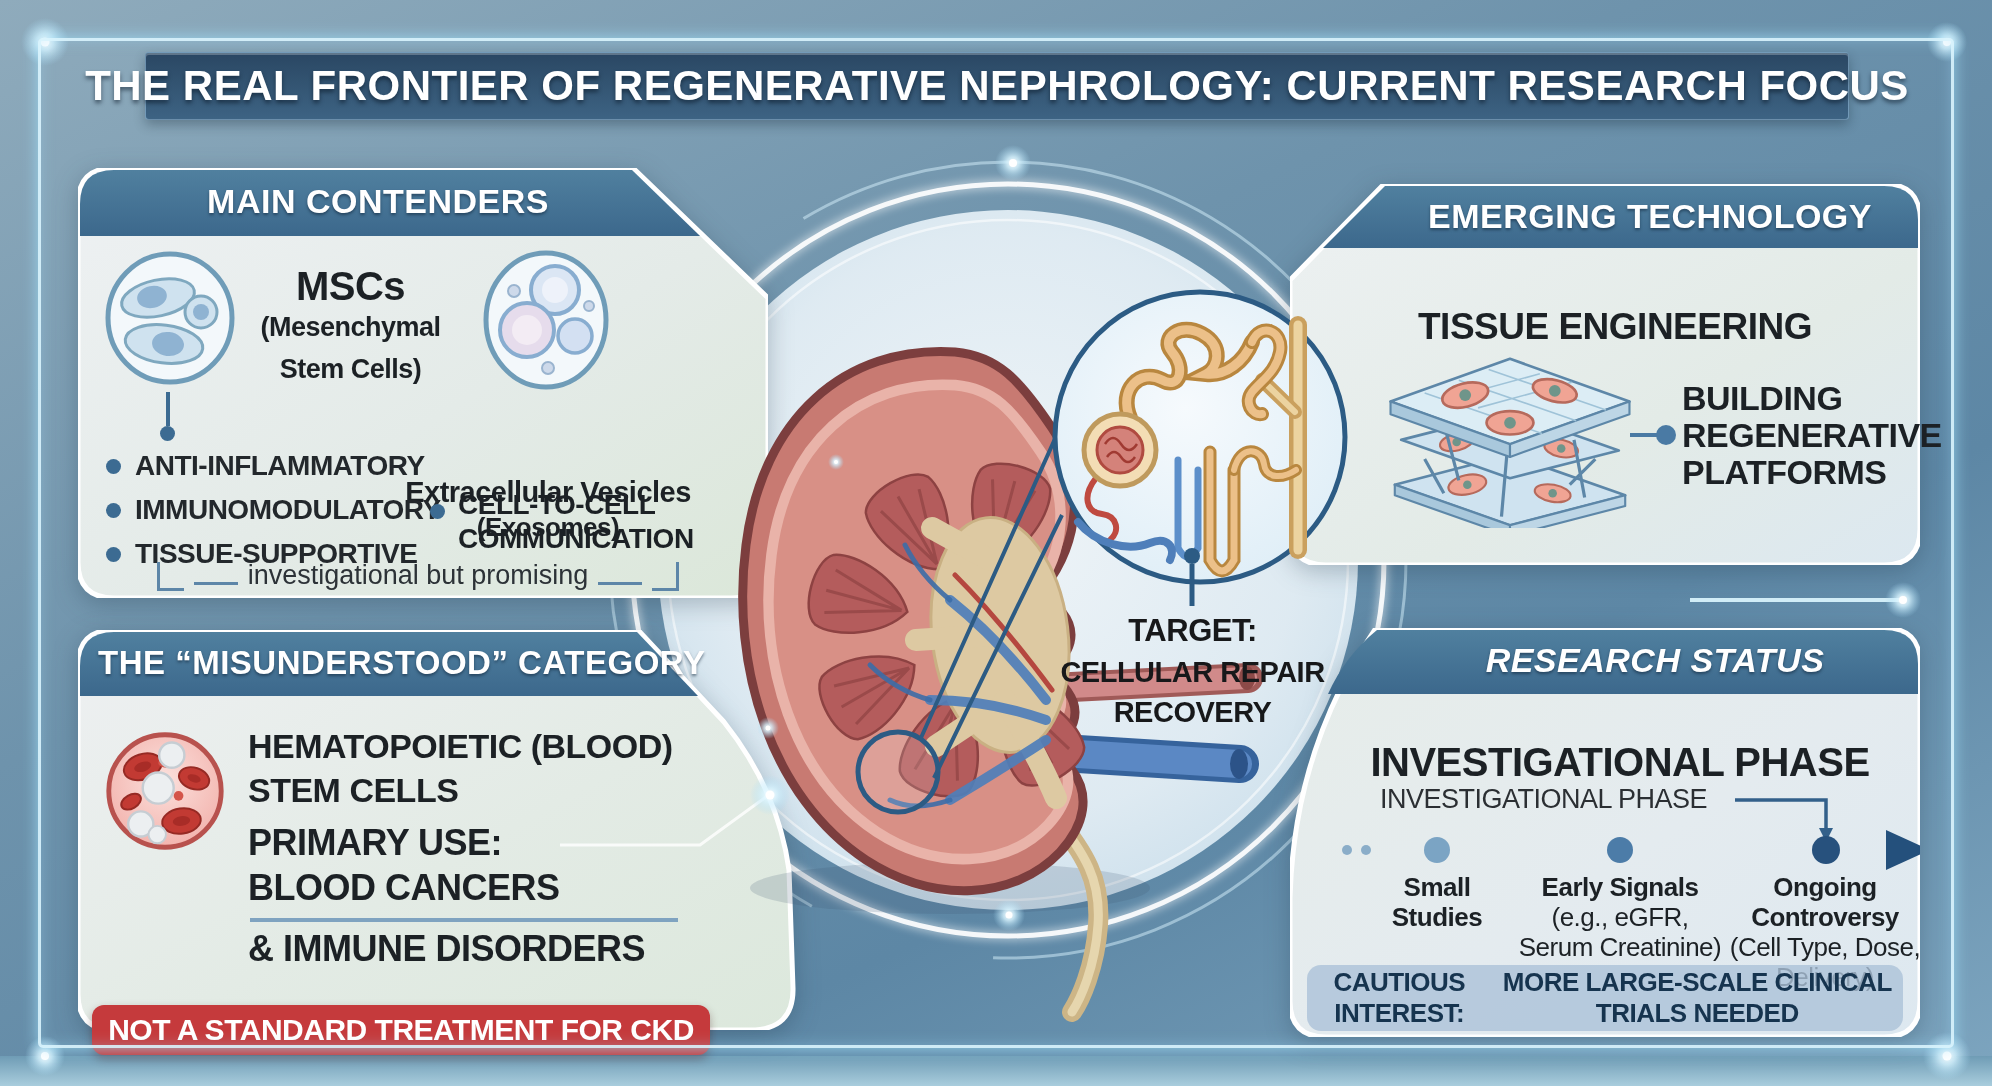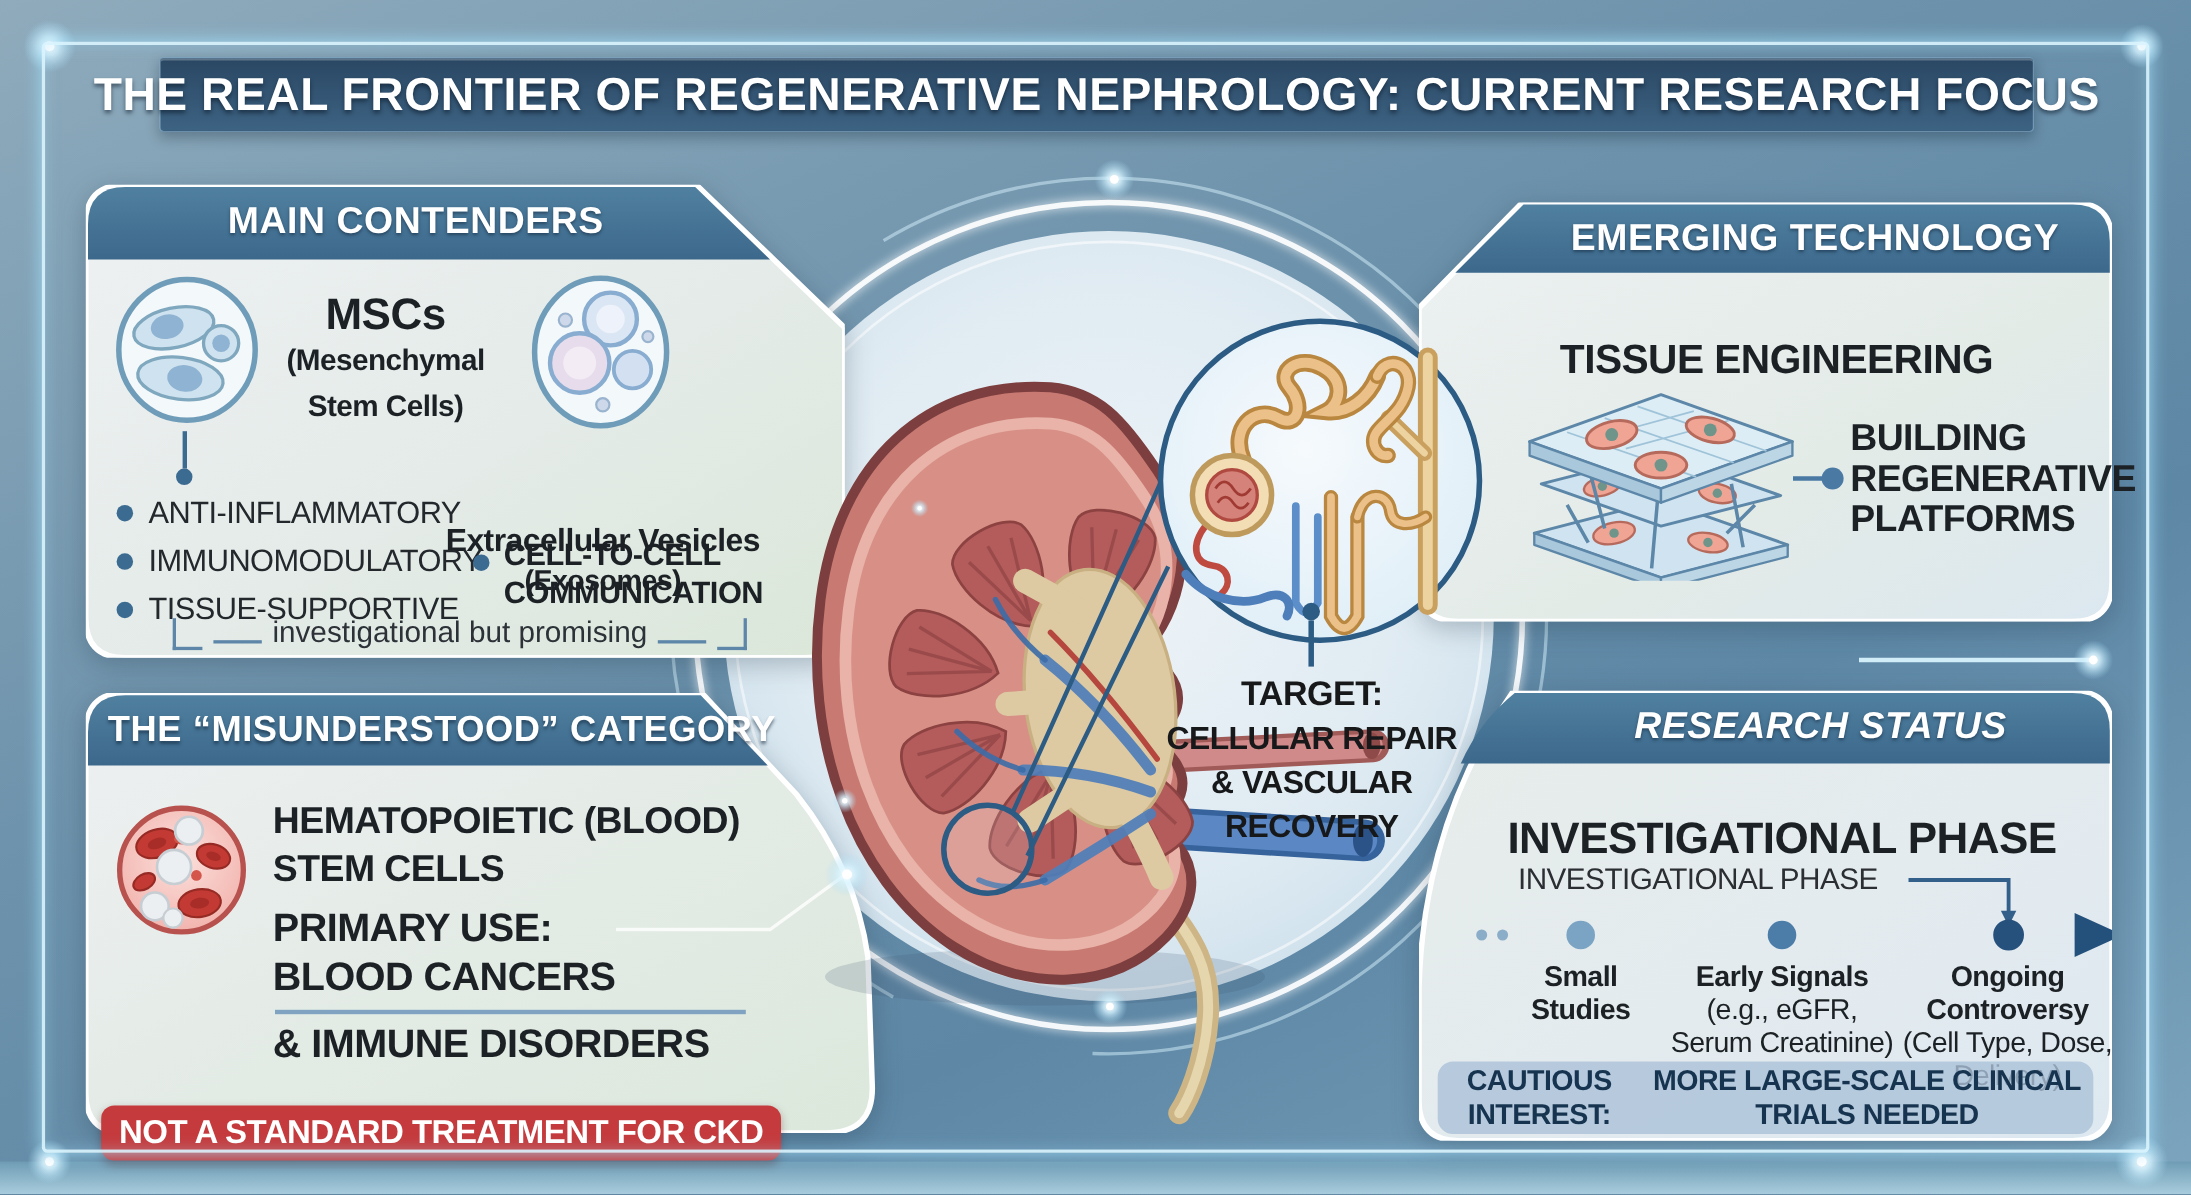--- a/index.html
+++ b/index.html
@@ -16,21 +16,21 @@
     display:flex;align-items:center;justify-content:center;}
   .titlebar span{color:#fff;font-weight:bold;font-size:42px;letter-spacing:.5px;white-space:nowrap;
     text-shadow:0 3px 4px rgba(8,20,35,.55);}
   svg.layer{position:absolute;left:0;top:0;pointer-events:none;}
   .panel{position:absolute;z-index:10;}
   .panel > svg.pshape{position:absolute;left:0;top:0;filter:drop-shadow(0 6px 12px rgba(25,45,65,.28));}
   .panel-header{position:absolute;color:#fff;font-weight:bold;letter-spacing:.5px;text-align:center;
     text-shadow:0 2px 3px rgba(15,35,55,.55);white-space:nowrap;}
   .abs{position:absolute;}
   .blk{color:#1c2125;font-weight:bold;letter-spacing:-0.5px;}
-  .bullet{position:absolute;display:flex;align-items:center;gap:14px;font-size:28px;font-weight:normal;
+  .bullet{position:absolute;display:flex;align-items:center;gap:14px;font-size:28px;font-weight:bold;
     color:#23282c;letter-spacing:-0.5px;white-space:nowrap;}
   .dot{width:15px;height:15px;border-radius:50%;background:#3c6b92;flex:0 0 auto;}
   .footnote{position:absolute;display:flex;align-items:flex-end;justify-content:center;gap:10px;
     font-size:27px;color:#2c3237;white-space:nowrap;}
   .br-l{width:24px;height:26px;border-left:3px solid #5d86a8;border-bottom:3px solid #5d86a8;}
   .br-r{width:24px;height:26px;border-right:3px solid #5d86a8;border-bottom:3px solid #5d86a8;}
   .hline{width:44px;height:3px;background:#5d86a8;margin-bottom:6px;}
   .red-badge{position:absolute;background:#c53a3c;border-radius:12px;color:#fff;font-weight:bold;
     display:flex;align-items:center;justify-content:center;box-shadow:0 4px 8px rgba(70,20,20,.35);
     letter-spacing:-0.5px;margin-top:29px;}
@@ -466,21 +466,20 @@
       <g transform="translate(836,462)">
           <circle r="8" fill="url(#spark)"></circle>
           <circle r="2" fill="#fff"></circle>
         </g>
     </g>
   </svg>
 
   <div class="target-block">
     <div class="t0">TARGET:</div>
     <div class="t">CELLULAR REPAIR</div>
-    <div class="t">&amp; VASCULAR</div>
     <div class="t">RECOVERY</div>
   </div>
 
   <div class="titlebar">
     <span>THE REAL FRONTIER OF REGENERATIVE NEPHROLOGY: CURRENT RESEARCH FOCUS</span>
   </div>
 
   <div class="frame"></div>
   <div class="bottom-strip"></div>
 </div>

